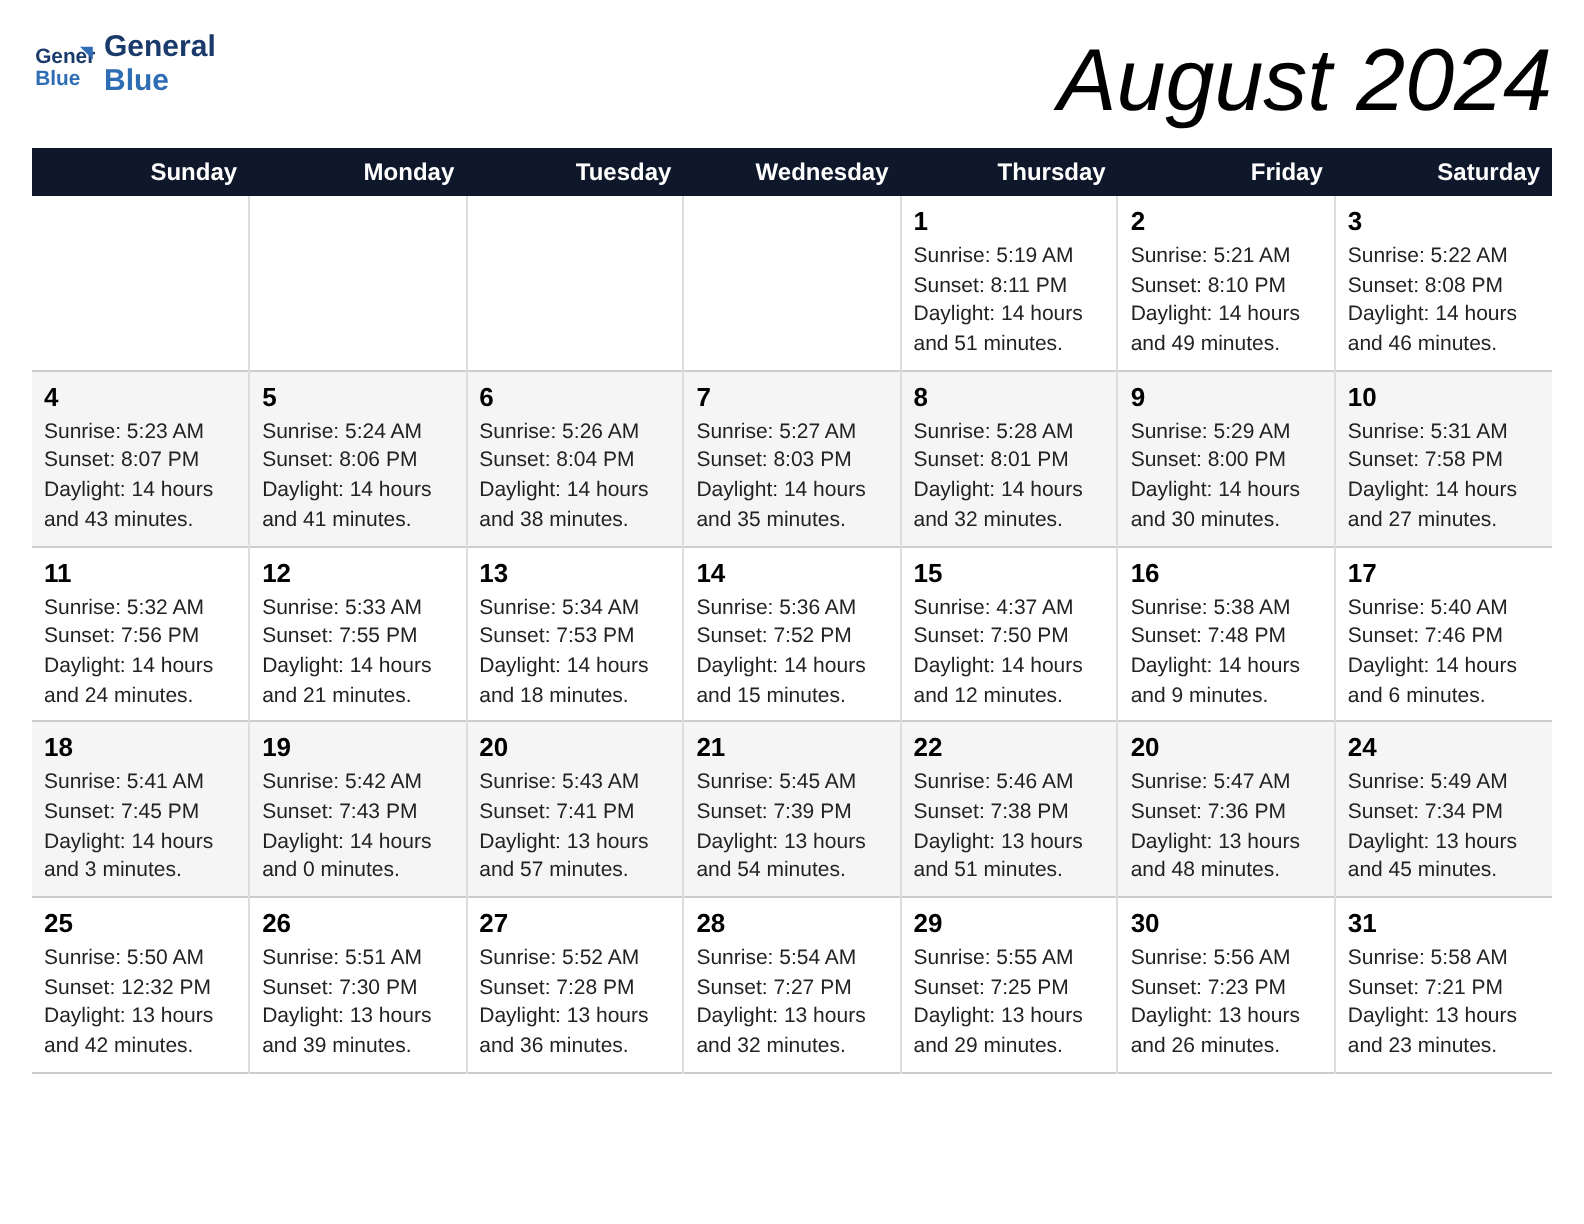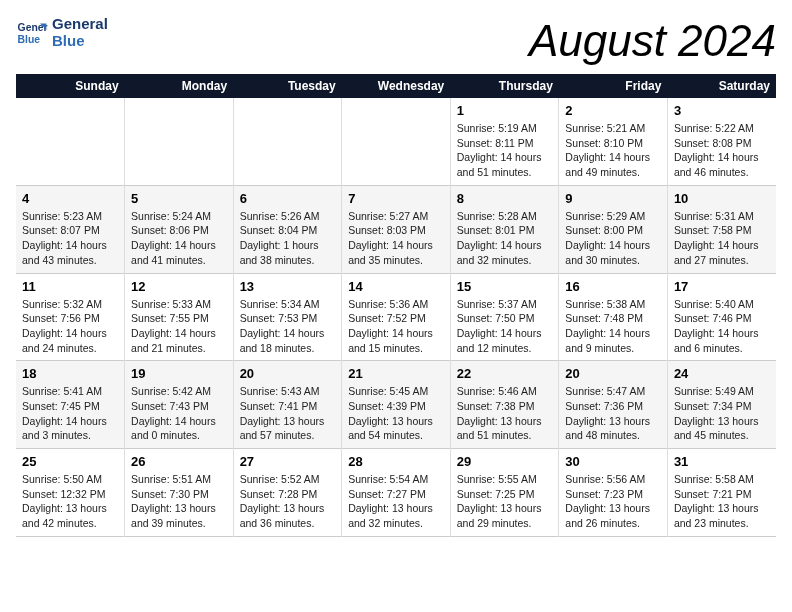--- a/index.html
+++ b/index.html
@@ -158,21 +158,21 @@
         <td>
           <div class="day-num">5</div>
           <div class="cell-text">Sunrise: 5:24 AM</div>
           <div class="cell-text">Sunset: 8:06 PM</div>
           <div class="cell-text">Daylight: 14 hours and 41 minutes.</div>
         </td>
         <td>
           <div class="day-num">6</div>
           <div class="cell-text">Sunrise: 5:26 AM</div>
           <div class="cell-text">Sunset: 8:04 PM</div>
-          <div class="cell-text">Daylight: 1 hours and 38 minutes.</div>
+          <div class="cell-text">Daylight: 14 hours and 38 minutes.</div>
         </td>
         <td>
           <div class="day-num">7</div>
           <div class="cell-text">Sunrise: 5:27 AM</div>
           <div class="cell-text">Sunset: 8:03 PM</div>
           <div class="cell-text">Daylight: 14 hours and 35 minutes.</div>
         </td>
         <td>
           <div class="day-num">8</div>
           <div class="cell-text">Sunrise: 5:28 AM</div>
@@ -212,21 +212,21 @@
           <div class="cell-text">Daylight: 14 hours and 18 minutes.</div>
         </td>
         <td>
           <div class="day-num">14</div>
           <div class="cell-text">Sunrise: 5:36 AM</div>
           <div class="cell-text">Sunset: 7:52 PM</div>
           <div class="cell-text">Daylight: 14 hours and 15 minutes.</div>
         </td>
         <td>
           <div class="day-num">15</div>
-          <div class="cell-text">Sunrise: 5:37 AM</div>
+          <div class="cell-text">Sunrise: 4:37 AM</div>
           <div class="cell-text">Sunset: 7:50 PM</div>
           <div class="cell-text">Daylight: 14 hours and 12 minutes.</div>
         </td>
         <td>
           <div class="day-num">16</div>
           <div class="cell-text">Sunrise: 5:38 AM</div>
           <div class="cell-text">Sunset: 7:48 PM</div>
           <div class="cell-text">Daylight: 14 hours and 9 minutes.</div>
         </td>
         <td>
@@ -251,21 +251,21 @@
         </td>
         <td>
           <div class="day-num">20</div>
           <div class="cell-text">Sunrise: 5:43 AM</div>
           <div class="cell-text">Sunset: 7:41 PM</div>
           <div class="cell-text">Daylight: 13 hours and 57 minutes.</div>
         </td>
         <td>
           <div class="day-num">21</div>
           <div class="cell-text">Sunrise: 5:45 AM</div>
-          <div class="cell-text">Sunset: 4:39 PM</div>
+          <div class="cell-text">Sunset: 7:39 PM</div>
           <div class="cell-text">Daylight: 13 hours and 54 minutes.</div>
         </td>
         <td>
           <div class="day-num">22</div>
           <div class="cell-text">Sunrise: 5:46 AM</div>
           <div class="cell-text">Sunset: 7:38 PM</div>
           <div class="cell-text">Daylight: 13 hours and 51 minutes.</div>
         </td>
         <td>
           <div class="day-num">20</div>

